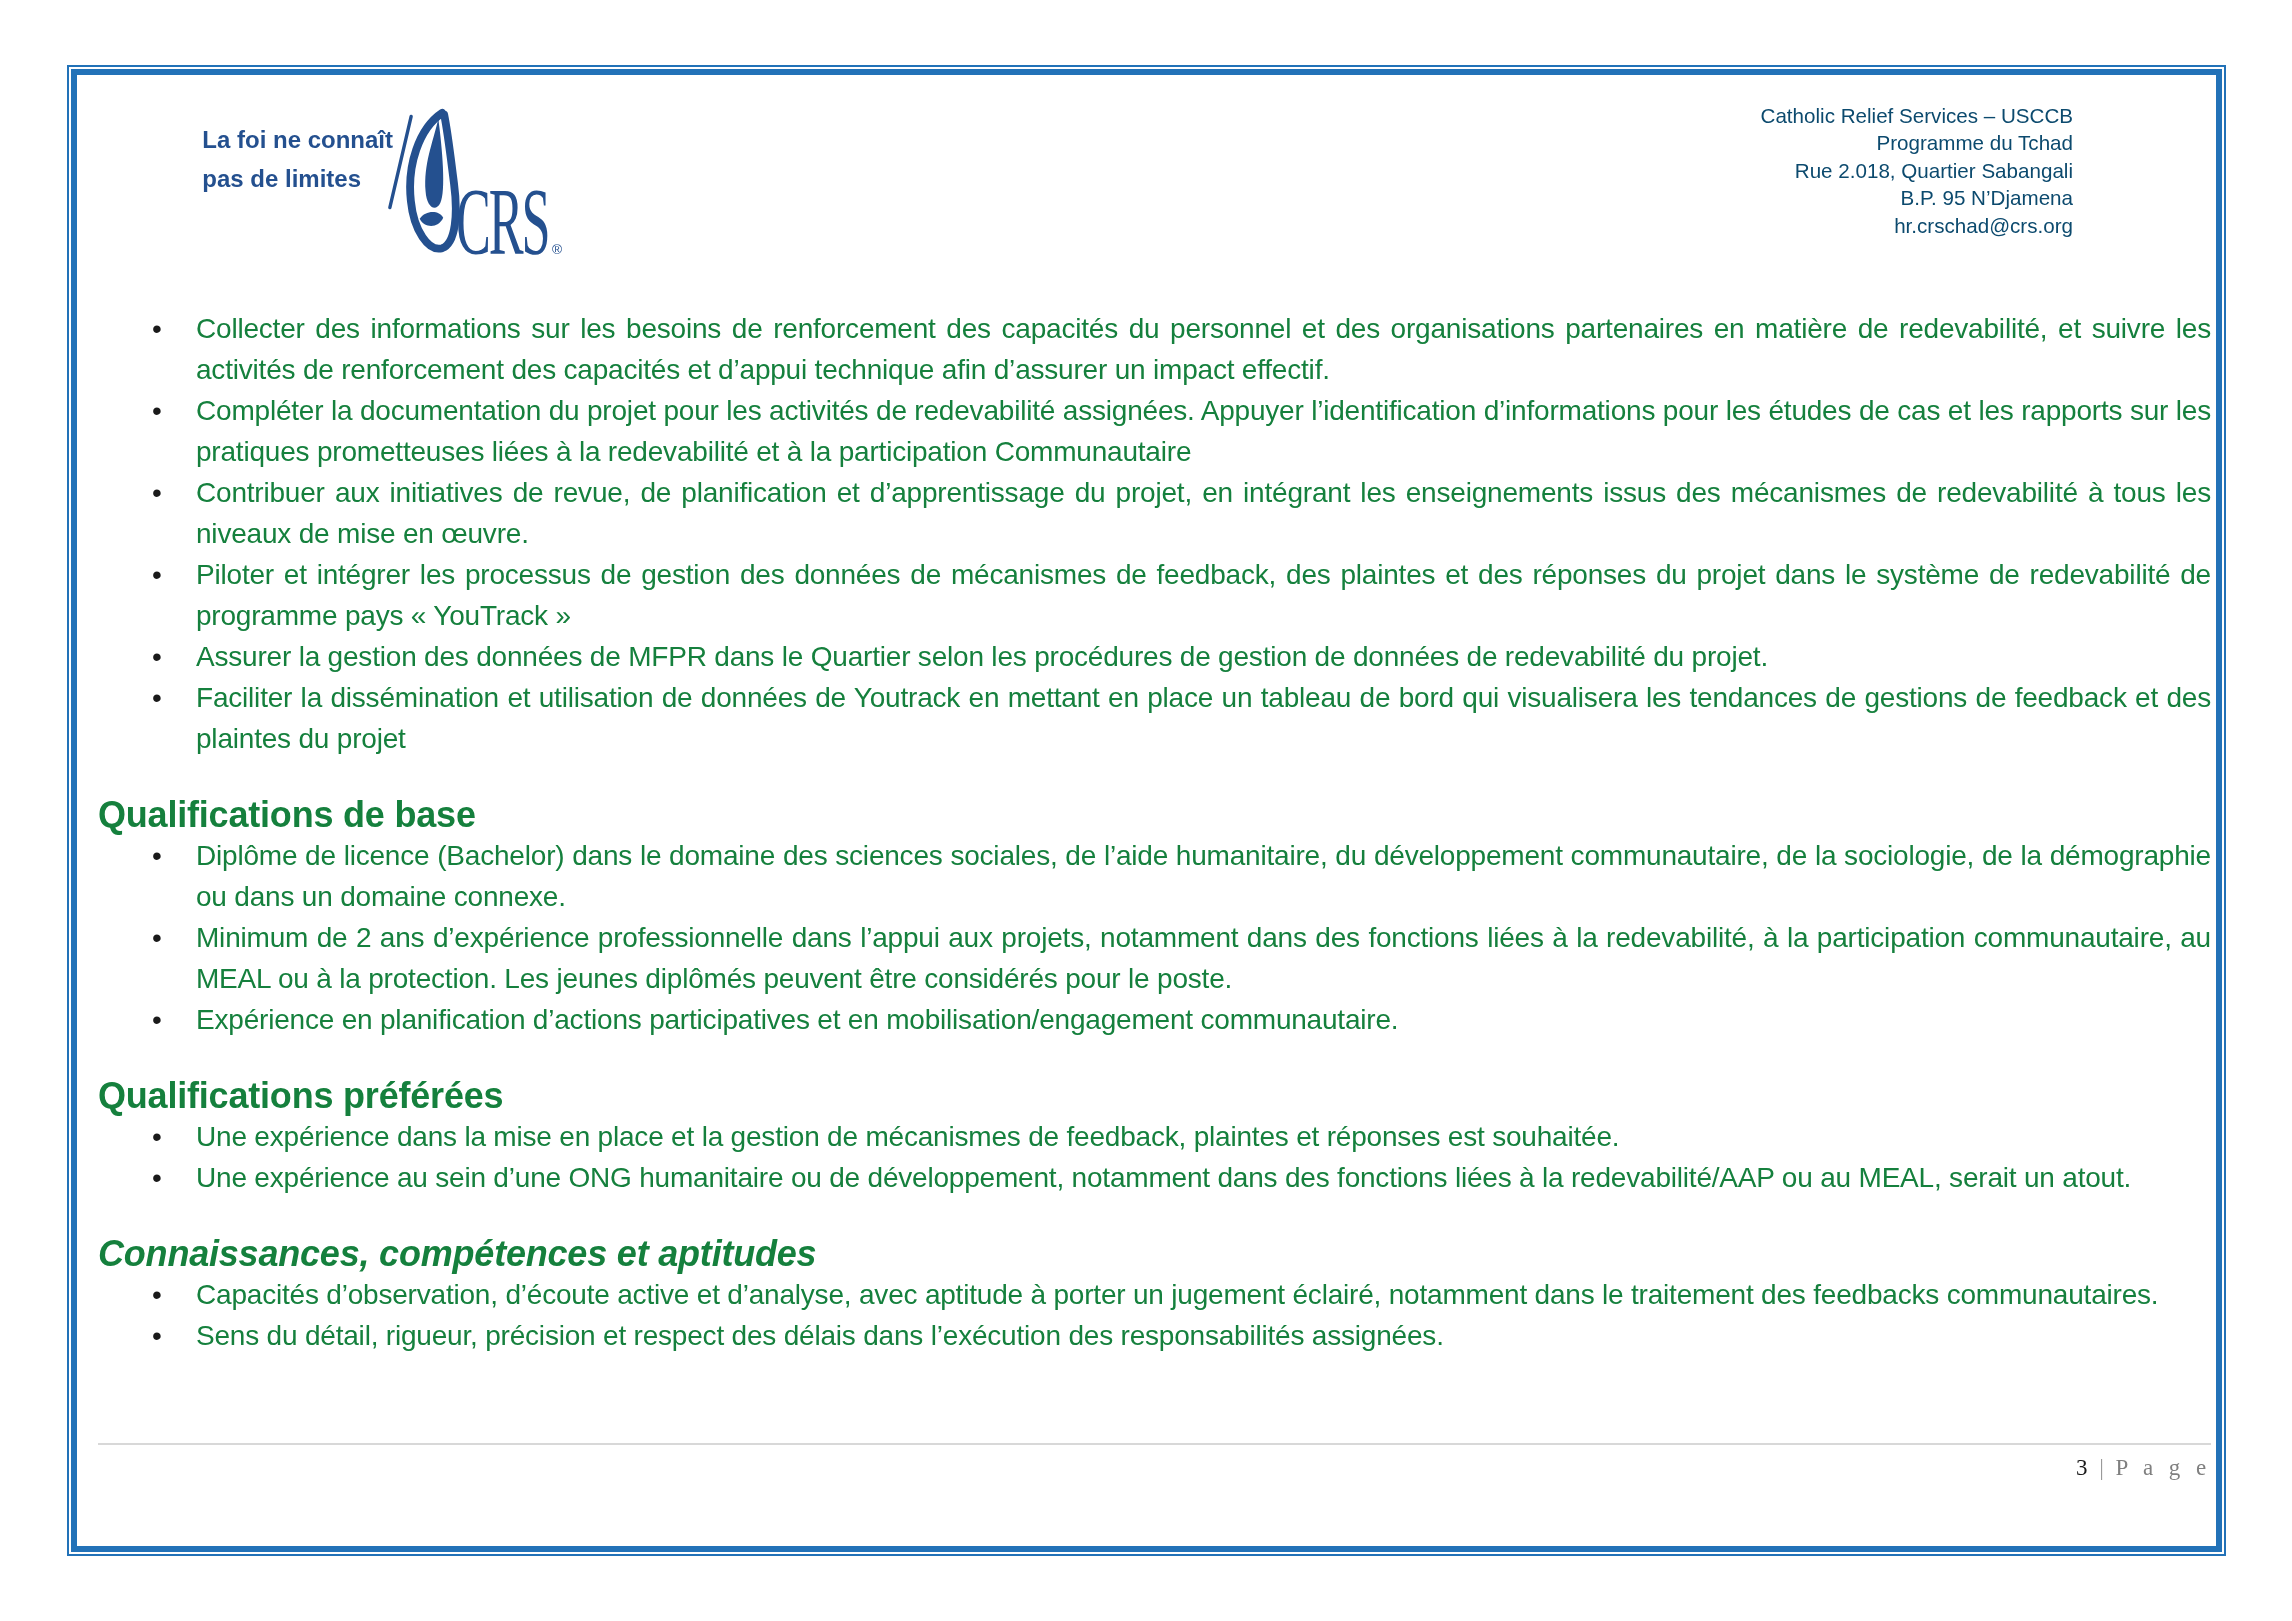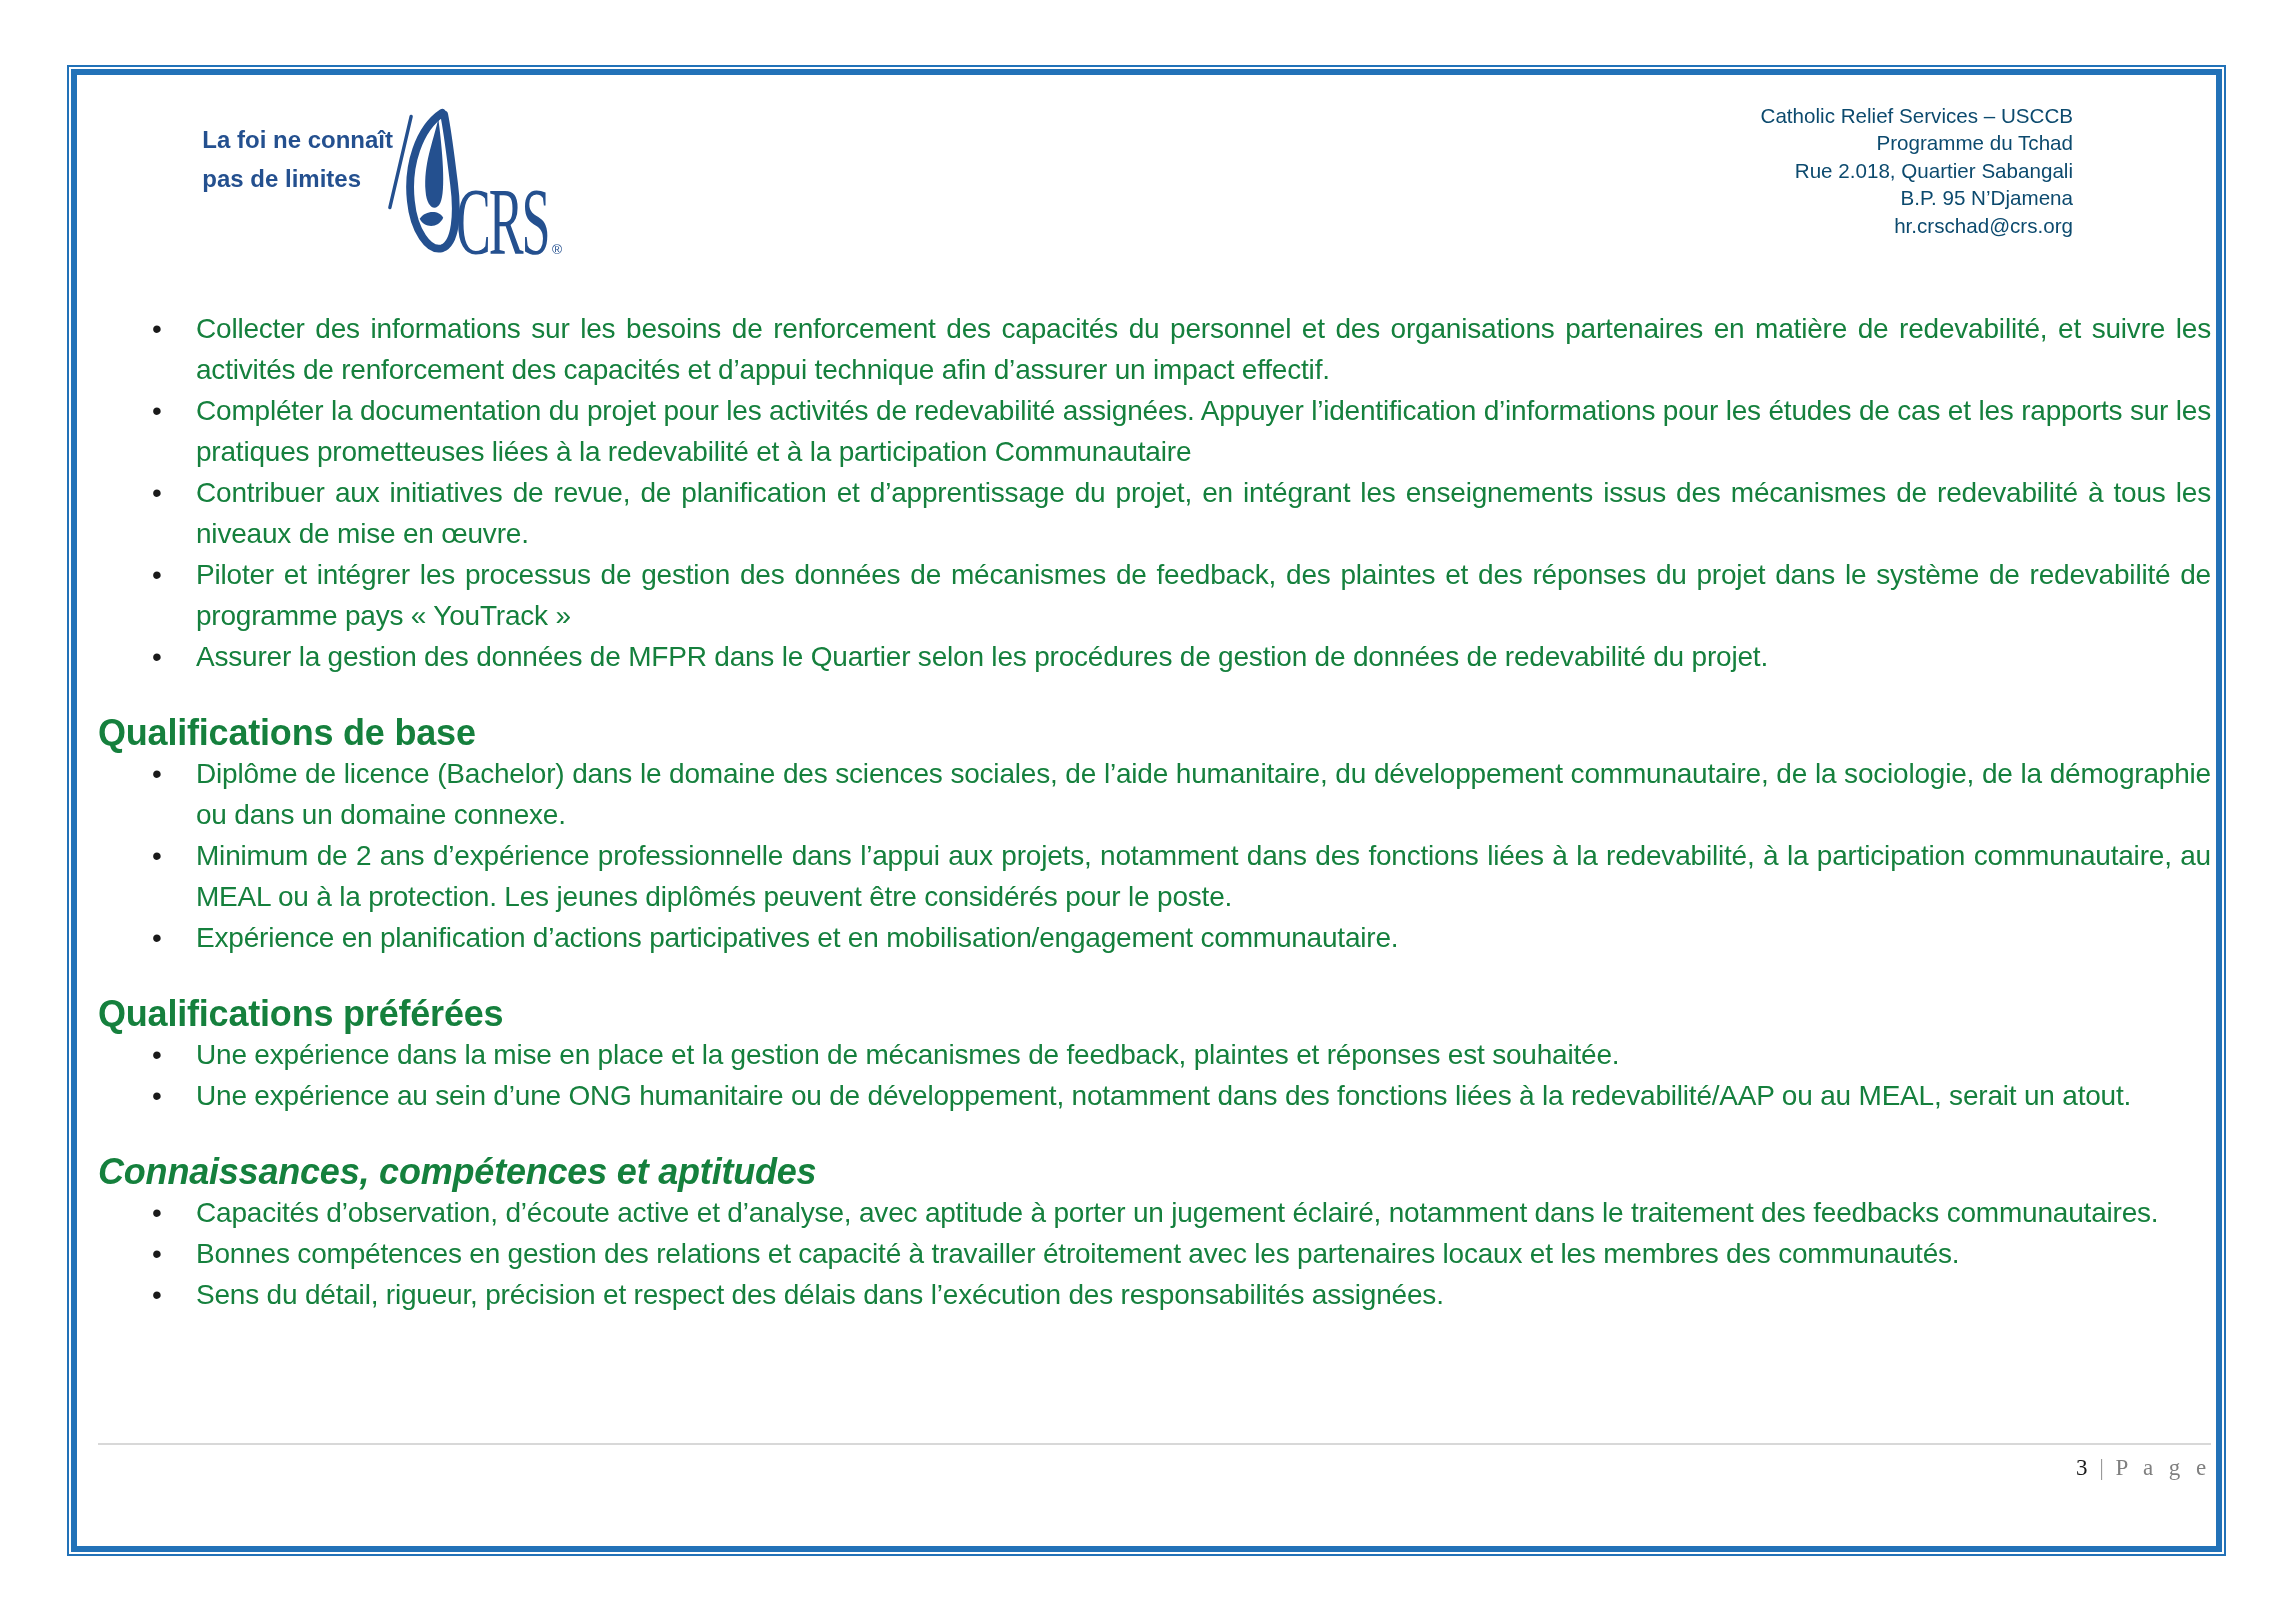--- a/index.html
+++ b/index.html
@@ -105,39 +105,39 @@
   </div>
 
   <div class="body-text">
 
     <ul class="bullets">
       <li>Collecter des informations sur les besoins de renforcement des capacités du personnel et des organisations partenaires en matière de redevabilité, et suivre les activités de renforcement des capacités et d’appui technique afin d’assurer un impact effectif.</li>
       <li>Compléter la documentation du projet pour les activités de redevabilité assignées. Appuyer l’identification d’informations pour les études de cas et les rapports sur les pratiques prometteuses liées à la redevabilité et à la participation Communautaire</li>
       <li>Contribuer aux initiatives de revue, de planification et d’apprentissage du projet, en intégrant les enseignements issus des mécanismes de redevabilité à tous les niveaux de mise en œuvre.</li>
       <li>Piloter et intégrer les processus de gestion des données de mécanismes de feedback, des plaintes et des réponses du projet dans le système de redevabilité de programme pays « YouTrack »</li>
       <li>Assurer la gestion des données de MFPR dans le Quartier selon les procédures de gestion de données de redevabilité du projet.</li>
+      <li>Faciliter la dissémination et utilisation de données de Youtrack en mettant en place un tableau de bord qui visualisera les tendances de gestions de feedback et des plaintes du projet</li>
     </ul>
 
     <p class="section-heading">Qualifications de base</p>
     <ul class="bullets">
       <li>Diplôme de licence (Bachelor) dans le domaine des sciences sociales, de l’aide humanitaire, du développement communautaire, de la sociologie, de la démographie ou dans un domaine connexe.</li>
       <li>Minimum de 2 ans d’expérience professionnelle dans l’appui aux projets, notamment dans des fonctions liées à la redevabilité, à la participation communautaire, au MEAL ou à la protection. Les jeunes diplômés peuvent être considérés pour le poste.</li>
       <li>Expérience en planification d’actions participatives et en mobilisation/engagement communautaire.</li>
     </ul>
 
     <p class="section-heading">Qualifications préférées</p>
     <ul class="bullets">
       <li>Une expérience dans la mise en place et la gestion de mécanismes de feedback, plaintes et réponses est souhaitée.</li>
       <li>Une expérience au sein d’une ONG humanitaire ou de développement, notamment dans des fonctions liées à la redevabilité/AAP ou au MEAL, serait un atout.</li>
     </ul>
 
     <p class="section-heading italic">Connaissances, compétences et aptitudes</p>
     <ul class="bullets">
       <li>Capacités d’observation, d’écoute active et d’analyse, avec aptitude à porter un jugement éclairé, notamment dans le traitement des feedbacks communautaires.</li>
-      <li>Bonnes compétences en gestion des relations et capacité à travailler étroitement avec les partenaires locaux et les membres des communautés.</li>
       <li>Sens du détail, rigueur, précision et respect des délais dans l’exécution des responsabilités assignées.</li>
     </ul>
 
   </div>
 
   <div class="footer-divider"></div>
   <div class="footer-pagenum">
     <span>3</span><span class="sep">|</span><span class="pg-label">P a g e</span>
   </div>
 

